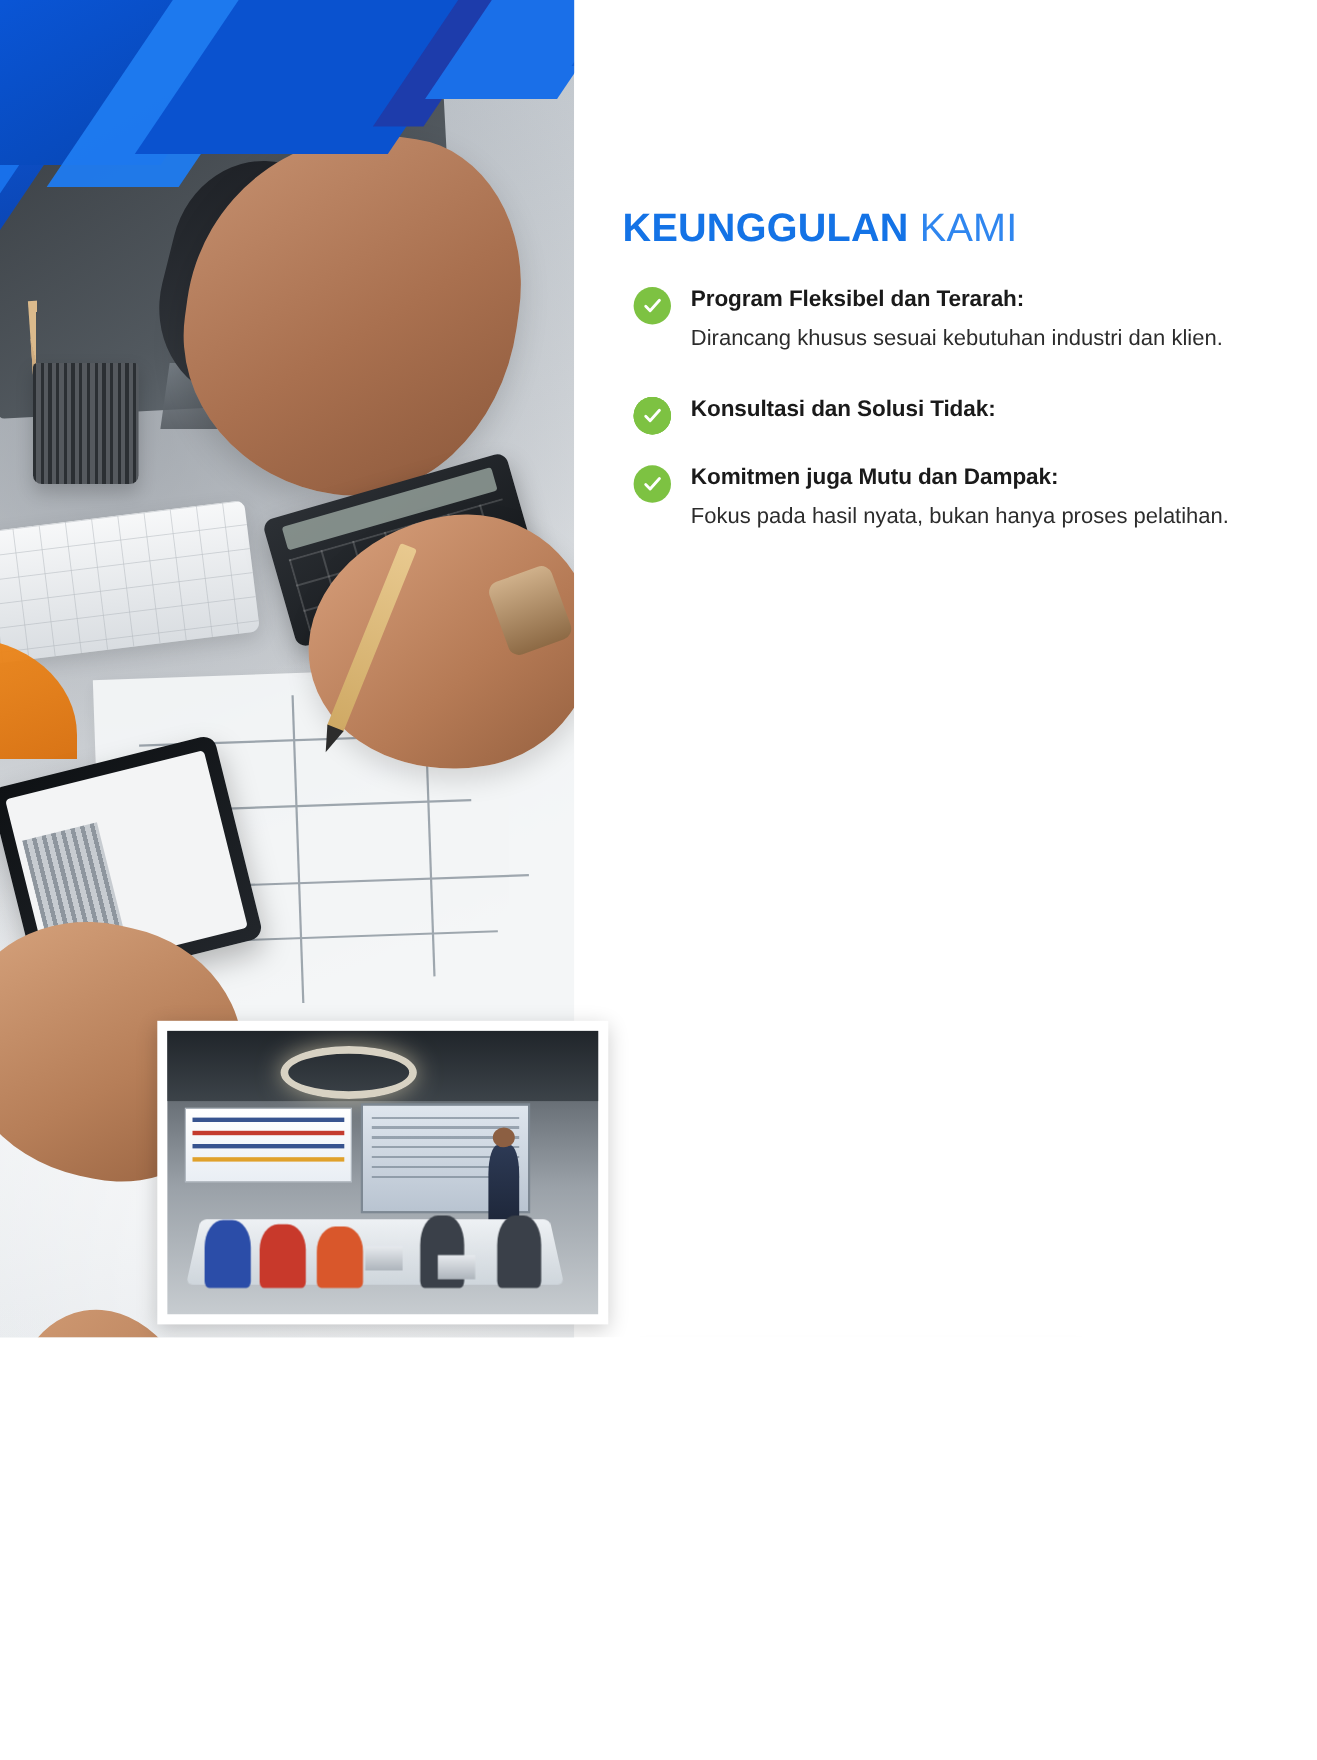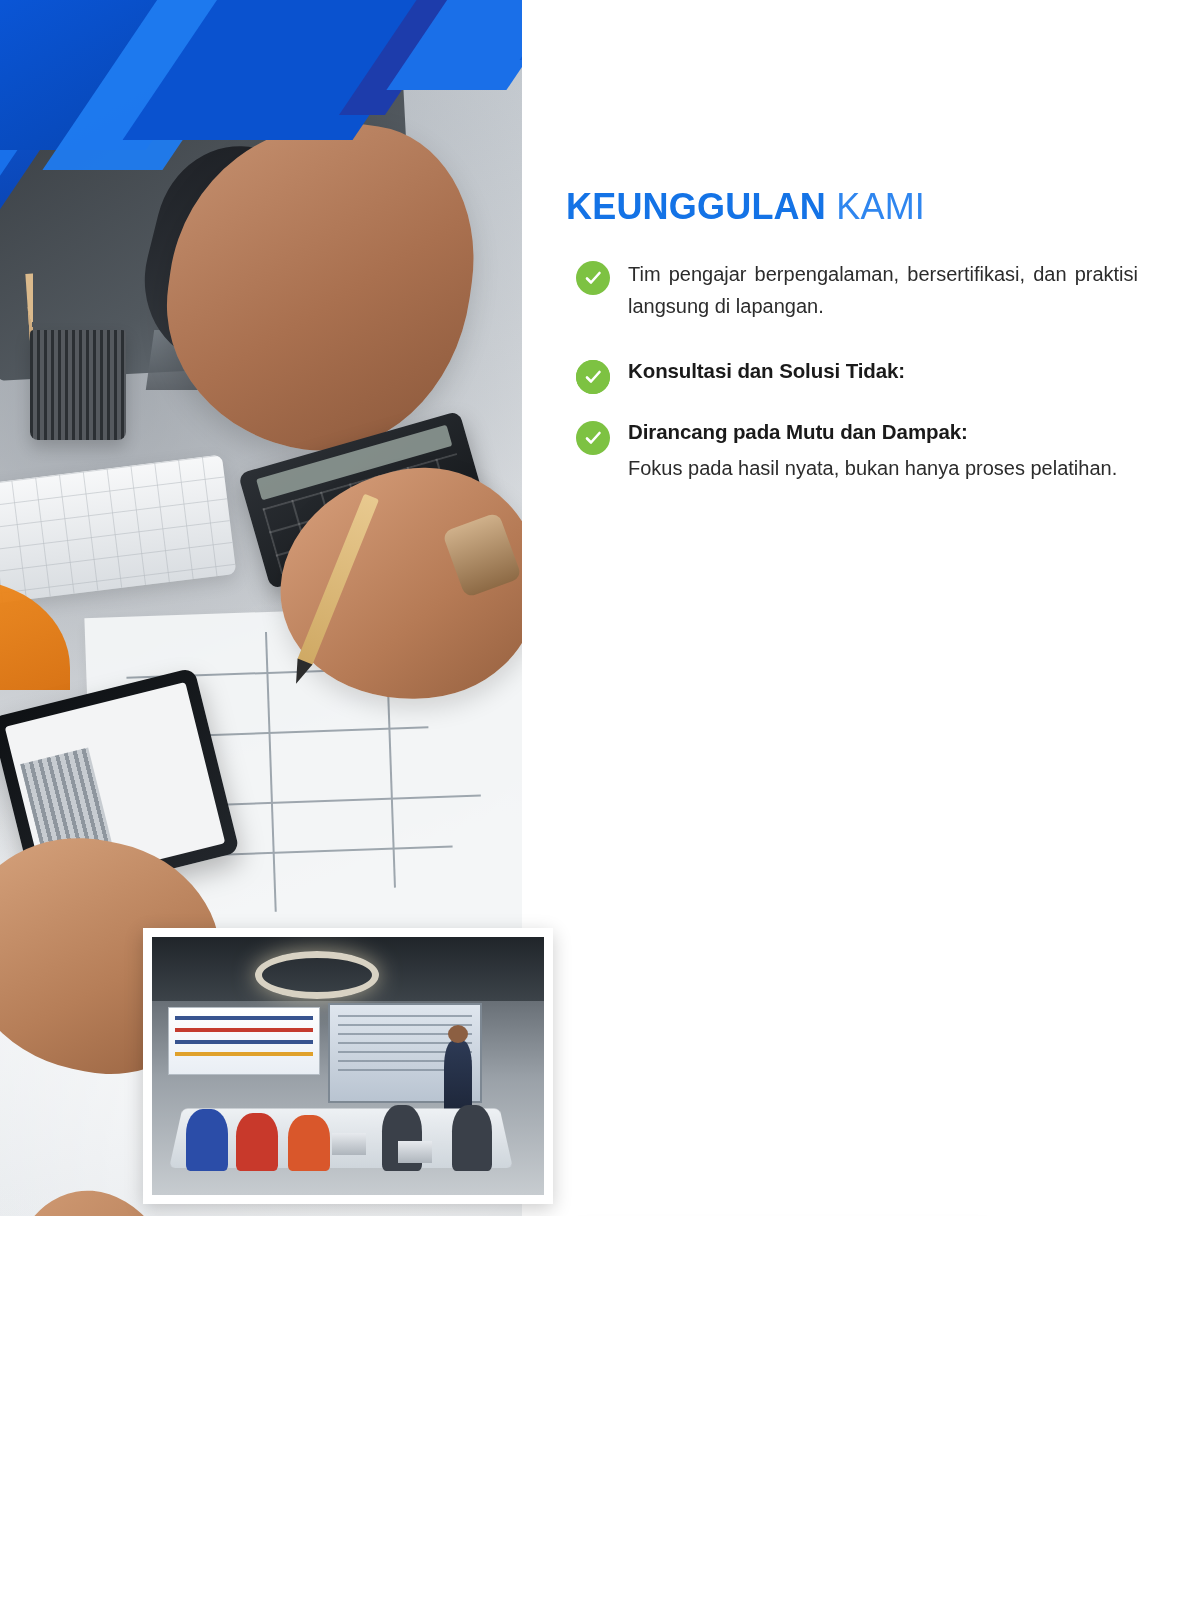--- a/index.html
+++ b/index.html
@@ -416,28 +416,36 @@
   <div class="blue-shape shape-6"></div>
   <div class="blue-shape shape-7"></div>
 
   <div class="right-col">
     <div class="heading">
       <span class="bold">KEUNGGULAN</span><span>&nbsp;</span><span class="light">KAMI</span>
     </div>
 
     <div class="list">
 
-
       <div class="item">
         <span class="check-icon">
           <svg width="20" height="20" viewBox="0 0 20 20">
               <path d="M4 10.5 L8 14.5 L16.5 5" fill="none" stroke="#ffffff" stroke-width="2.6" stroke-linecap="round" stroke-linejoin="round"></path>
             </svg>
         </span>
-        <p class="item-desc">Tim pengajar berpengalaman, bersertifikasi, dan praktisi langsung di lapangan.</p>
+        <p class="item-title">Program Fleksibel dan Terarah:</p>
+        <p class="item-desc">Dirancang khusus sesuai kebutuhan industri dan klien.</p>
+      </div>
+
+      <div class="item">
+        <span class="check-icon">
+          <svg width="20" height="20" viewBox="0 0 20 20">
+              <path d="M4 10.5 L8 14.5 L16.5 5" fill="none" stroke="#ffffff" stroke-width="2.6" stroke-linecap="round" stroke-linejoin="round"></path>
+            </svg>
+        </span>
       </div>
 
       <div class="item">
         <span class="check-icon">
           <svg width="20" height="20" viewBox="0 0 20 20">
               <path d="M4 10.5 L8 14.5 L16.5 5" fill="none" stroke="#ffffff" stroke-width="2.6" stroke-linecap="round" stroke-linejoin="round"></path>
             </svg>
         </span>
       </div>
 
@@ -449,21 +457,21 @@
         </span>
         <p class="item-title">Konsultasi dan Solusi Tidak:</p>
       </div>
 
       <div class="item">
         <span class="check-icon">
           <svg width="20" height="20" viewBox="0 0 20 20">
               <path d="M4 10.5 L8 14.5 L16.5 5" fill="none" stroke="#ffffff" stroke-width="2.6" stroke-linecap="round" stroke-linejoin="round"></path>
             </svg>
         </span>
-        <p class="item-title">Dirancang pada Mutu dan Dampak:</p>
+        <p class="item-title">Komitmen juga Mutu dan Dampak:</p>
         <p class="item-desc">Fokus pada hasil nyata, bukan hanya proses pelatihan.</p>
       </div>
 
     </div>
   </div>
 
   <div class="card card-meeting">
     <div class="inner">
       <div class="photo-meeting">
         <div class="pm-ceiling"></div>

